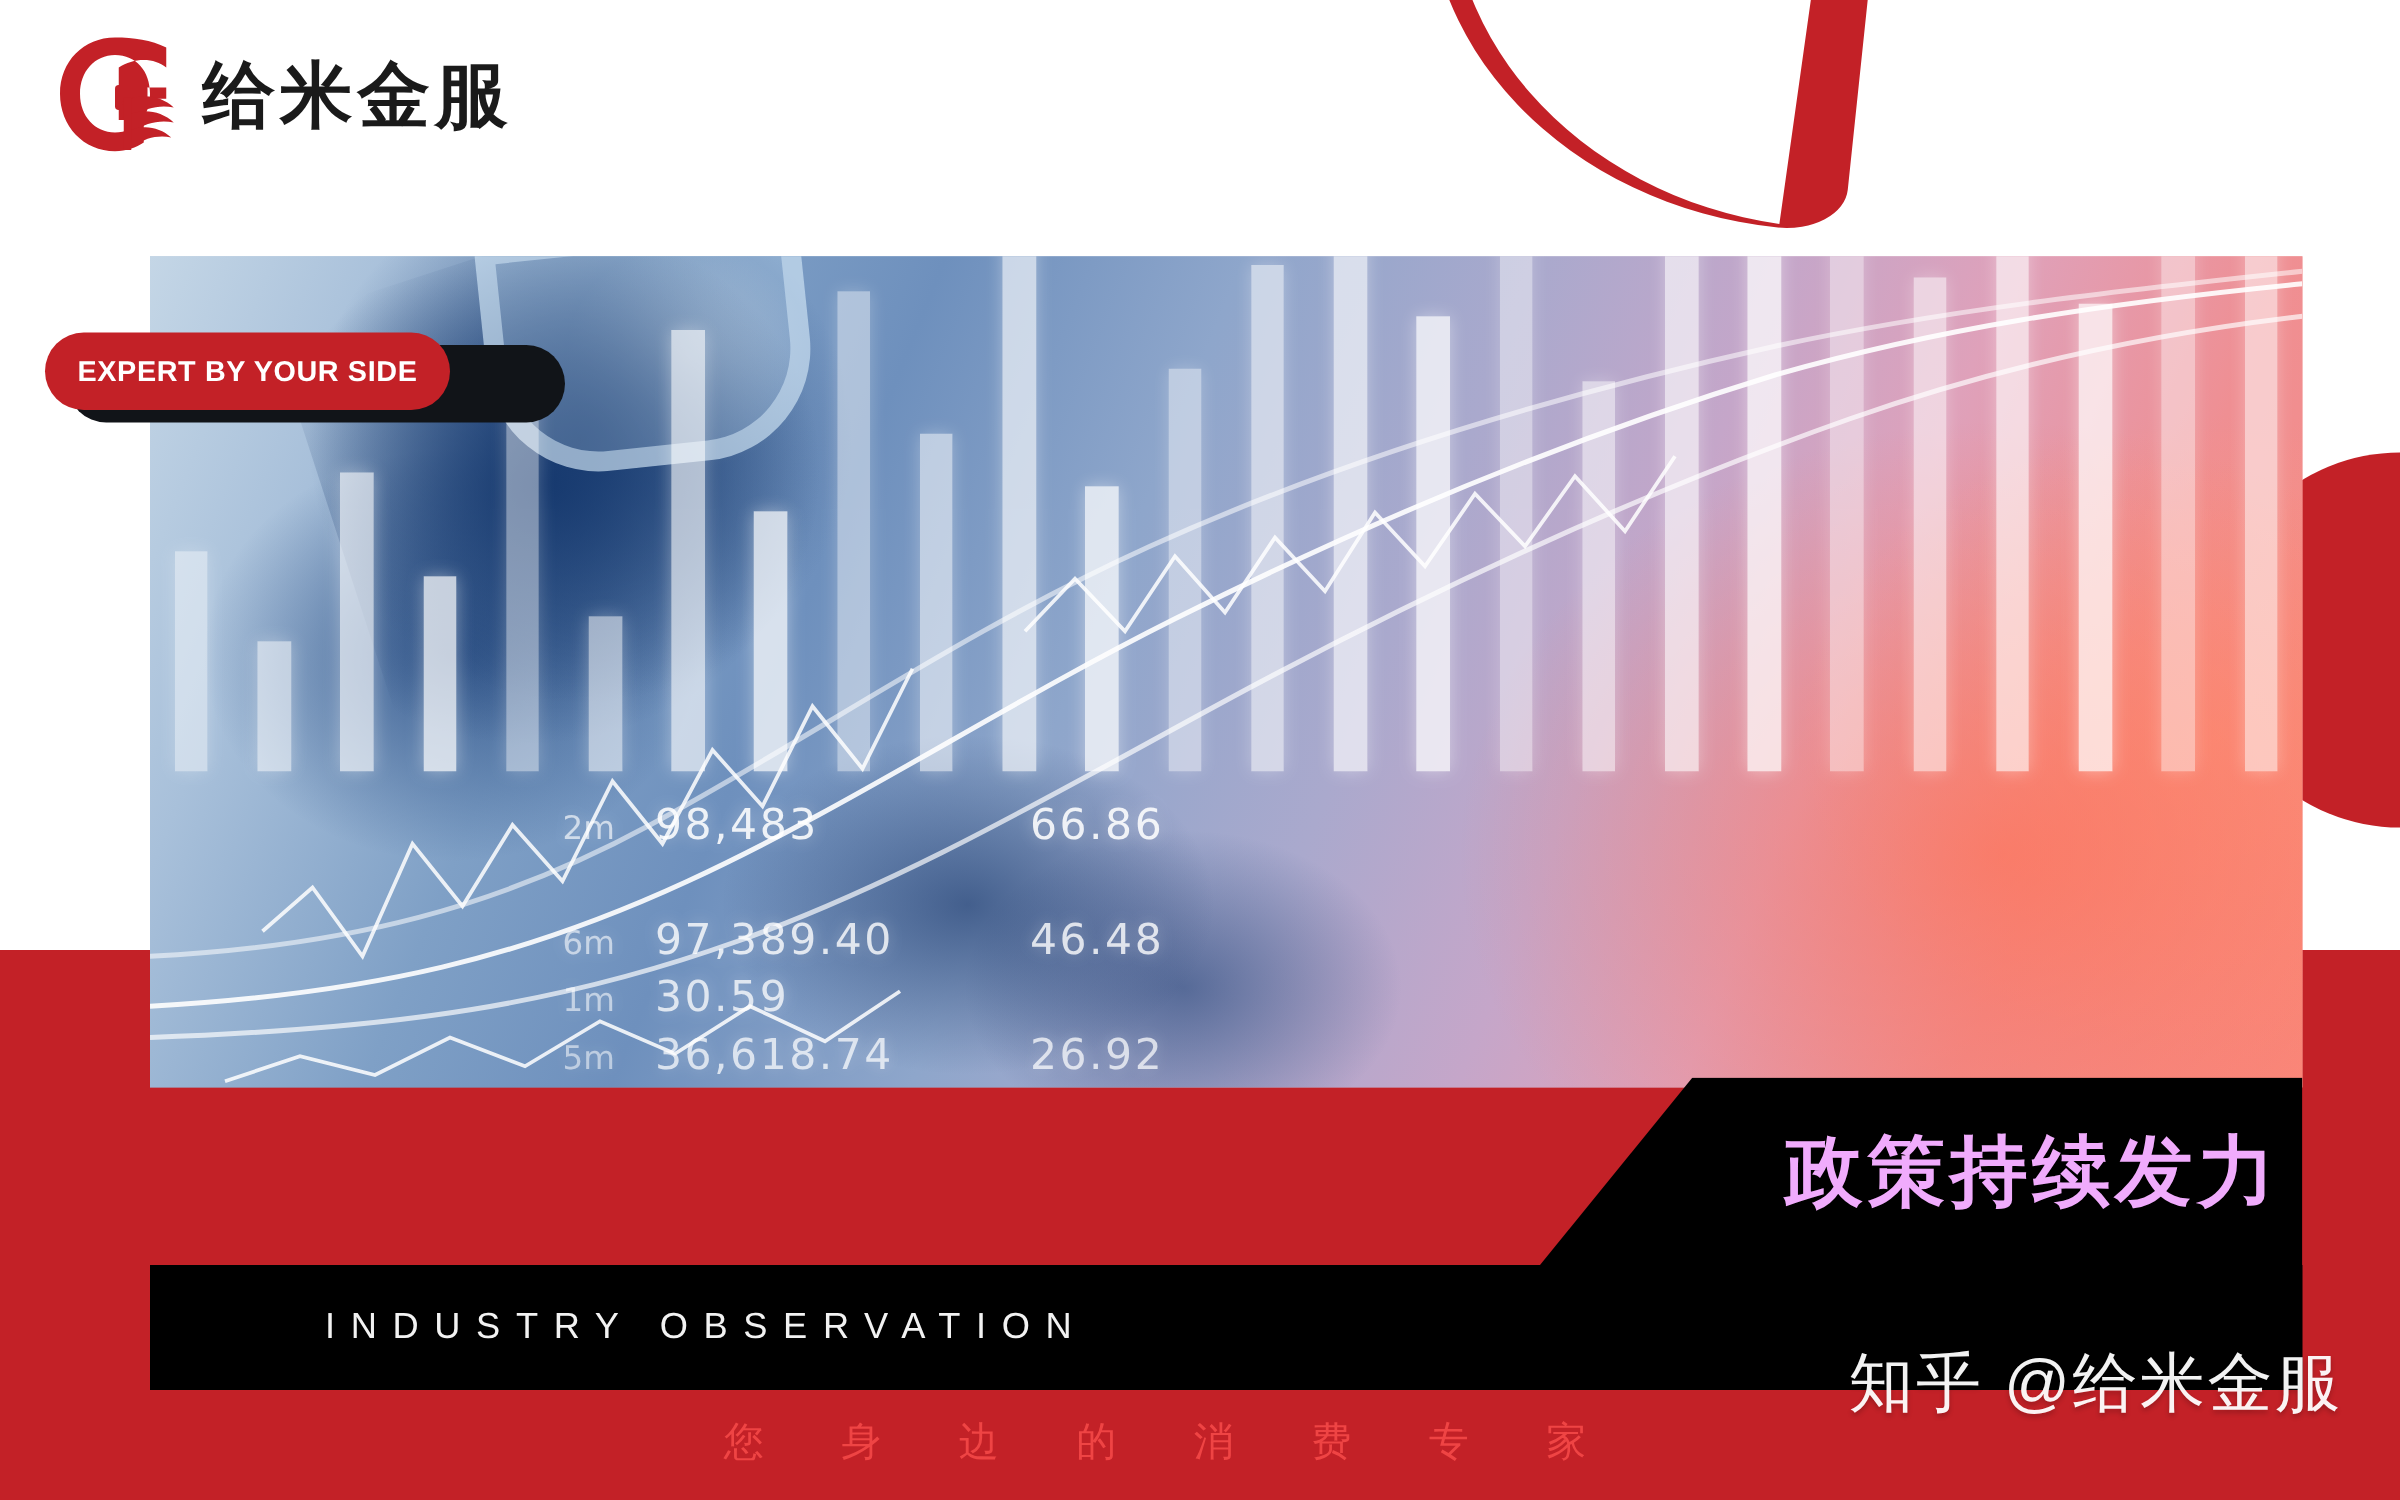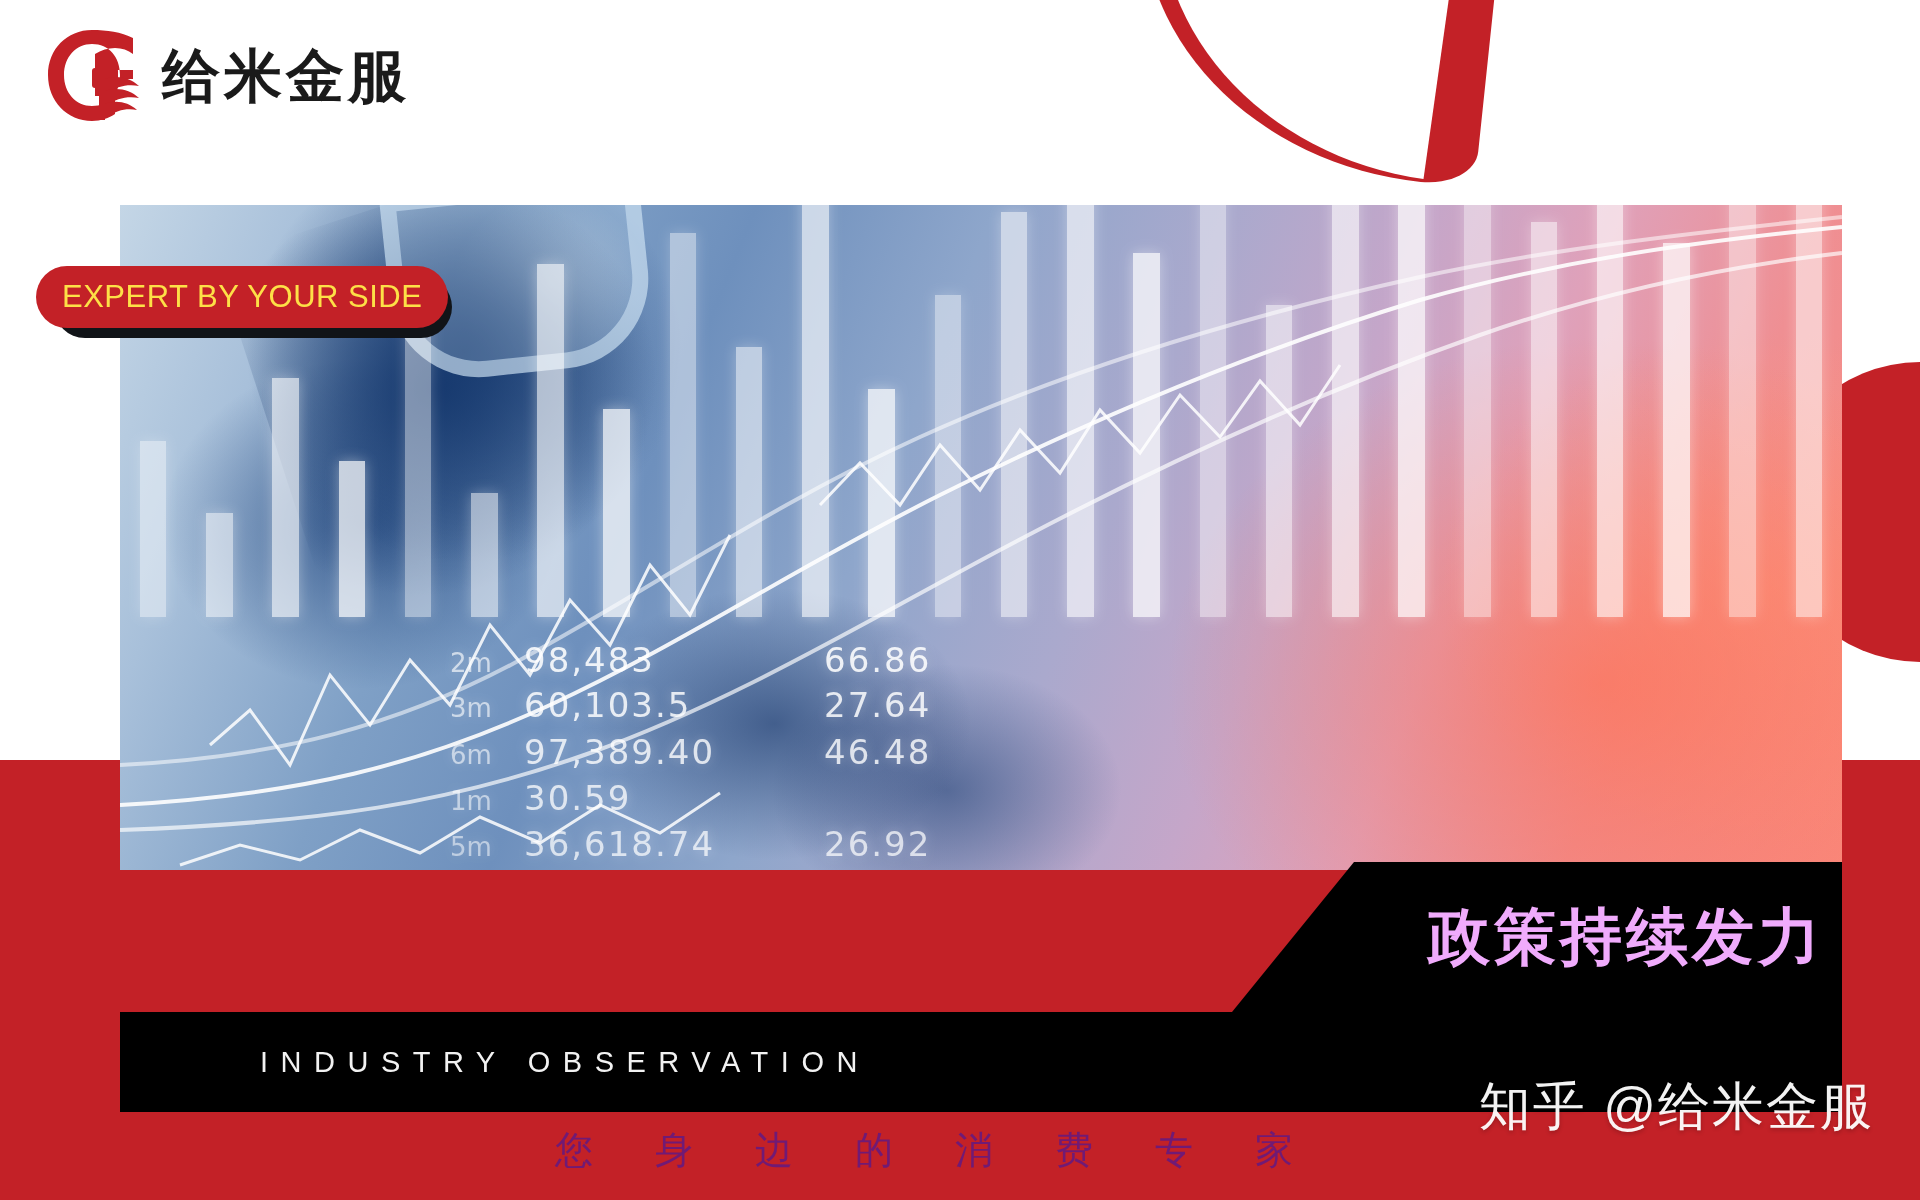--- a/index.html
+++ b/index.html
@@ -138,21 +138,21 @@
     z-index:8;
   }
   .badge{
     position:absolute; left:36px; top:266px;
     height:62px; padding:0 26px;
     display:flex; align-items:center;
     background:#c32127; border-radius:31px;
     z-index:9;
   }
   .badge span{
-    color:#fde047; font-size:31px; font-weight:normal;
+    color:#ffffff; font-size:23px; font-weight:bold;
     letter-spacing:.5px; white-space:nowrap;
   }
 
   
   .black-strip{
     position:absolute; left:120px; top:1012px;
     width:1722px; height:100px;
     background:#000000; z-index:7;
   }
   .black-strip .io{
@@ -174,21 +174,21 @@
     transform:translateY(-50%);
     color:#f0abfc; font-size:62px; font-weight:bold;
     letter-spacing:4px; white-space:nowrap;
     font-family:"DejaVu Sans","Liberation Sans",sans-serif;
   }
 
   
   .slogan{
     position:absolute; left:0; bottom:24px; width:1848px;
     text-align:center; z-index:8;
-    color:#701a75; font-size:38px; letter-spacing:62px;
+    color:#ef4444; font-size:32px; letter-spacing:62px;
     text-indent:62px; white-space:nowrap;
     font-family:"DejaVu Sans","Liberation Sans",sans-serif;
   }
 
   
   .watermark{
     position:absolute; right:46px; bottom:58px;
     color:rgba(255,255,255,.95);
     font-size:52px; letter-spacing:2px; white-space:nowrap;
     z-index:12;
@@ -274,25 +274,20 @@
       </g>
     </svg>
   </div>
 
   <div class="ticker" id="heroTicker">
       <div class="row" style="left: 330px; top: 0px; opacity: 0.95;">
         <span class="lbl">2m</span>
         <span class="v1">98,483</span>
         <span class="v2">66.86</span>
       </div>
-      <div class="row" style="left: 330px; top: 45px; opacity: 0.91;">
-        <span class="lbl">3m</span>
-        <span class="v1">60,103.5</span>
-        <span class="v2">27.64</span>
-      </div>
       <div class="row" style="left: 330px; top: 92px; opacity: 0.87;">
         <span class="lbl">6m</span>
         <span class="v1">97,389.40</span>
         <span class="v2">46.48</span>
       </div>
       <div class="row" style="left: 330px; top: 138px; opacity: 0.83;">
         <span class="lbl">1m</span>
         <span class="v2">30.59</span>
       </div>
       <div class="row" style="left: 330px; top: 184px; opacity: 0.79;">

